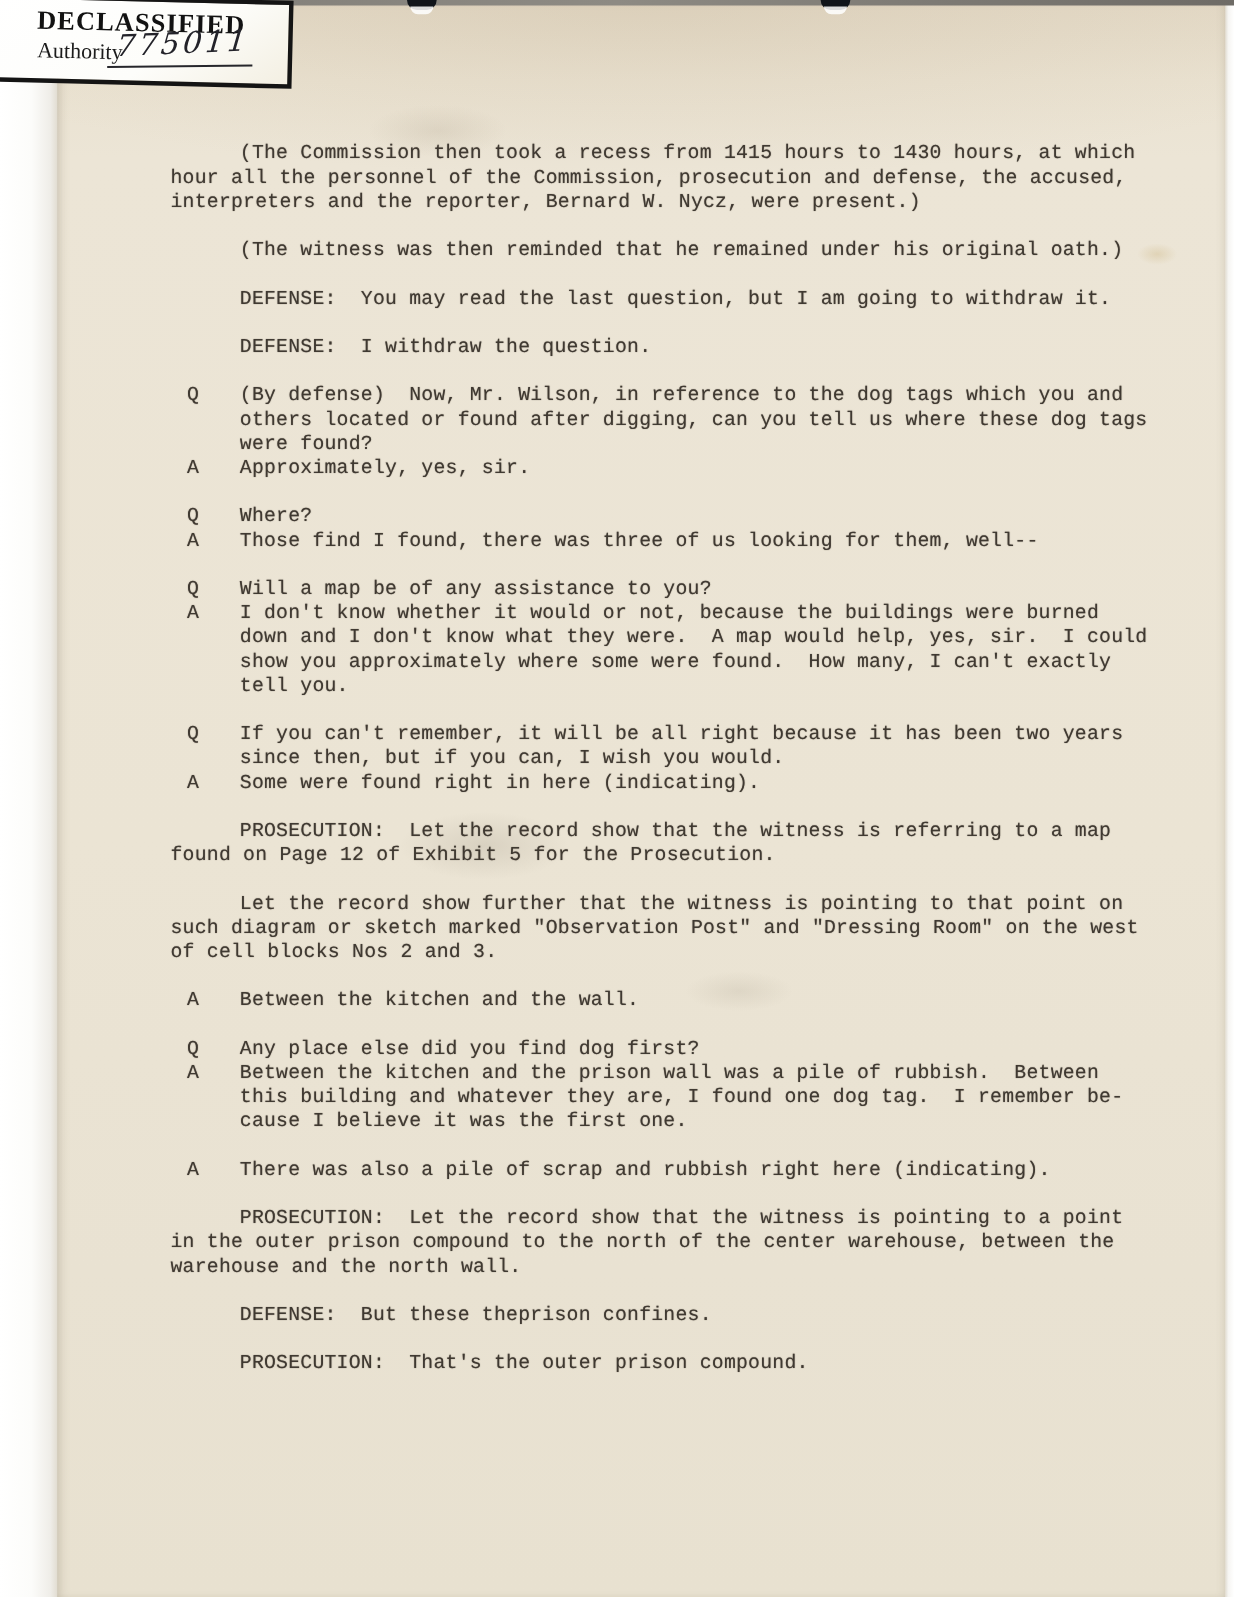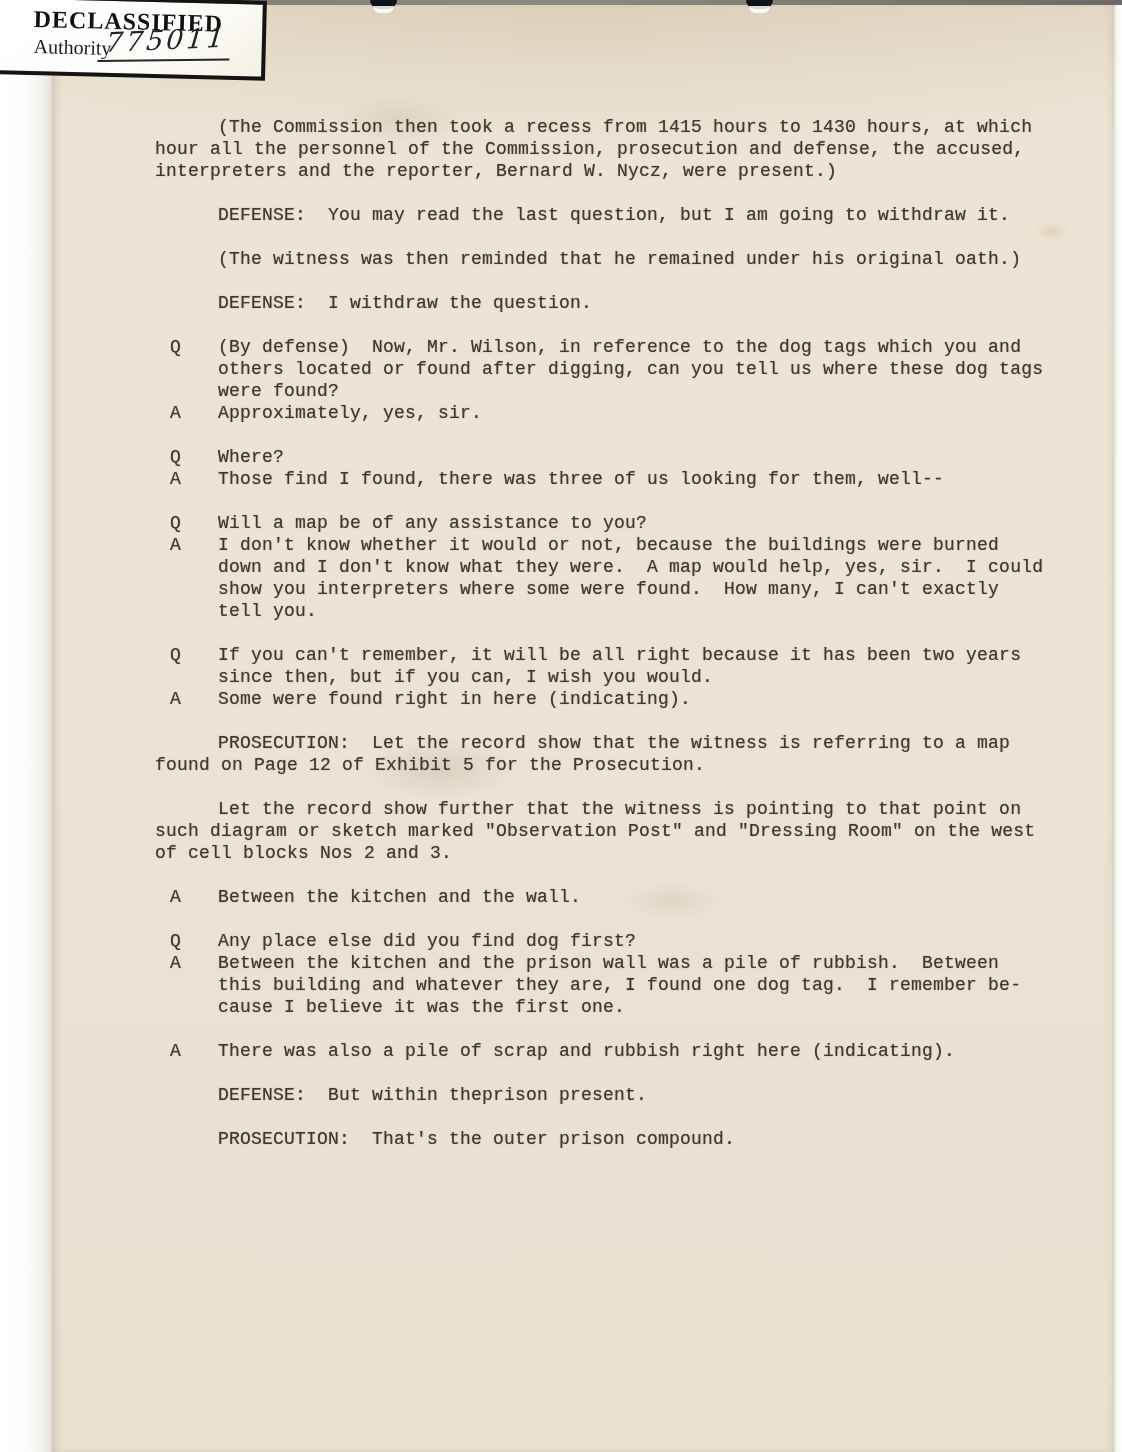--- a/index.html
+++ b/index.html
@@ -75,21 +75,21 @@
     font-size: 27px; letter-spacing: 3px; color: #23232a;
     transform: rotate(-4deg) skewX(-8deg);
   }
   .stamp-underline {
     position: absolute; left: 104px; top: 57px; width: 132px; height: 0;
     border-bottom: 2px solid #26262b; transform: rotate(-2deg);
   }
 
   
   .doc {
-    position: absolute; left: 0; top: 4px; width: 1122px; height: 1092px;
+    position: absolute; left: 0; top: 17px; width: 1122px; height: 1092px;
     padding: 112px 60px 0 155px;
     z-index: 4;
     font-size: 18px; line-height: 22px; letter-spacing: 0.2px;
     color: rgba(54, 48, 41, 0.88);
     text-shadow: 0 0 1px rgba(80, 70, 58, 0.75);
   }
   .para { white-space: pre-wrap; text-indent: 63px; margin-bottom: 22px; }
   .exchange { margin-bottom: 22px; }
   .qa-row { position: relative; padding-left: 63px; }
   .qa-label { position: absolute; left: 15px; top: 0; }
@@ -110,22 +110,22 @@
   <div class="stamp-title">DECLASSIFIED</div>
   <div class="stamp-authority">Authority</div>
   <div class="stamp-number">775011</div>
   <div class="stamp-underline"></div>
 </div>
 
 <div class="doc">
     <div class="para">(The Commission then took a recess from 1415 hours to 1430 hours, at which
 hour all the personnel of the Commission, prosecution and defense, the accused,
 interpreters and the reporter, Bernard W. Nycz, were present.)</div>
+    <div class="para">(The witness was then reminded that he remained under his original oath.)</div>
     <div class="para">DEFENSE:  You may read the last question, but I am going to withdraw it.</div>
-    <div class="para">(The witness was then reminded that he remained under his original oath.)</div>
     <div class="para">DEFENSE:  I withdraw the question.</div>
     <div class="exchange">
       <div class="qa-row">
         <span class="qa-label">Q</span>
         <span class="qa-text">(By defense)  Now, Mr. Wilson, in reference to the dog tags which you and
 others located or found after digging, can you tell us where these dog tags
 were found?</span>
       </div>
       <div class="qa-row">
         <span class="qa-label">A</span>
@@ -144,21 +144,21 @@
     </div>
     <div class="exchange">
       <div class="qa-row">
         <span class="qa-label">Q</span>
         <span class="qa-text">Will a map be of any assistance to you?</span>
       </div>
       <div class="qa-row">
         <span class="qa-label">A</span>
         <span class="qa-text">I don't know whether it would or not, because the buildings were burned
 down and I don't know what they were.  A map would help, yes, sir.  I could
-show you interpreters where some were found.  How many, I can't exactly
+show you approximately where some were found.  How many, I can't exactly
 tell you.</span>
       </div>
     </div>
     <div class="exchange">
       <div class="qa-row">
         <span class="qa-label">Q</span>
         <span class="qa-text">If you can't remember, it will be all right because it has been two years
 since then, but if you can, I wish you would.</span>
       </div>
       <div class="qa-row">
@@ -188,15 +188,18 @@
 this building and whatever they are, I found one dog tag.  I remember be-
 cause I believe it was the first one.</span>
       </div>
     </div>
     <div class="exchange">
       <div class="qa-row">
         <span class="qa-label">A</span>
         <span class="qa-text">There was also a pile of scrap and rubbish right here (indicating).</span>
       </div>
     </div>
-    <div class="para">DEFENSE:  But within theprison present.</div>
+    <div class="para">PROSECUTION:  Let the record show that the witness is pointing to a point
+in the outer prison compound to the north of the center warehouse, between the
+warehouse and the north wall.</div>
+    <div class="para">DEFENSE:  But these theprison confines.</div>
     <div class="para">PROSECUTION:  That's the outer prison compound.</div>
   </div>
 
 </body></html>

